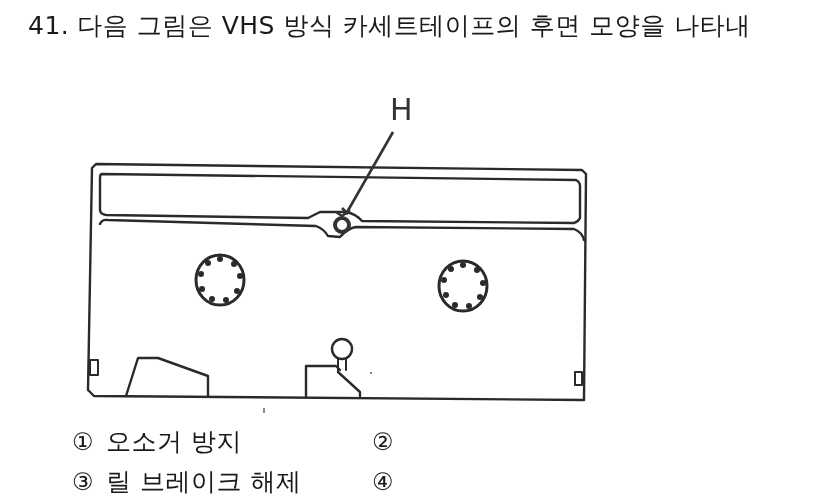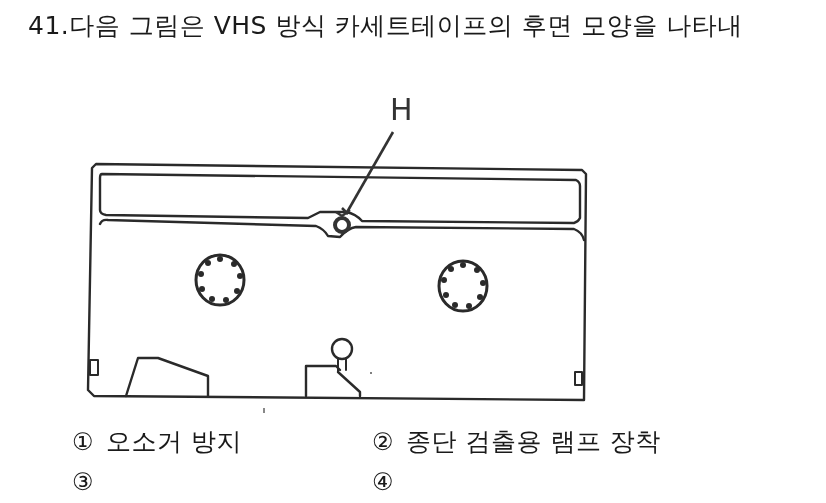--- a/index.html
+++ b/index.html
@@ -18,21 +18,21 @@
     .question {
       position: absolute;
       left: 28px;
       top: 6px;
       font-size: 25px;
       line-height: 40px;
       letter-spacing: 0.5px;
     }
     .q-line { white-space: nowrap; }
     .q-line.indent { padding-left: 46px; }
-    .q-num { }
+    .q-num { margin-right: 8px; }
 
     .figure {
       position: absolute;
       left: 80px;
       top: 90px;
       width: 520px;
       height: 330px;
     }
     .figure svg { width: 520px; height: 330px; display: block; }
     .h-label {
@@ -130,24 +130,24 @@
 <div class="h-label">H</div>
 
 <div class="choices">
   <div class="choice-row">
     <div class="choice col1">
       <span class="choice-marker">①</span>
       <span>오소거 방지</span>
     </div>
     <div class="choice">
       <span class="choice-marker">②</span>
-      <span>종단 검출용 램프 장착</span>
     </div>
   </div>
   <div class="choice-row">
     <div class="choice col1">
       <span class="choice-marker">③</span>
+      <span>릴 브레이크 해제</span>
     </div>
     <div class="choice">
       <span class="choice-marker">④</span>
     </div>
   </div>
 </div>
 
 </body></html>

